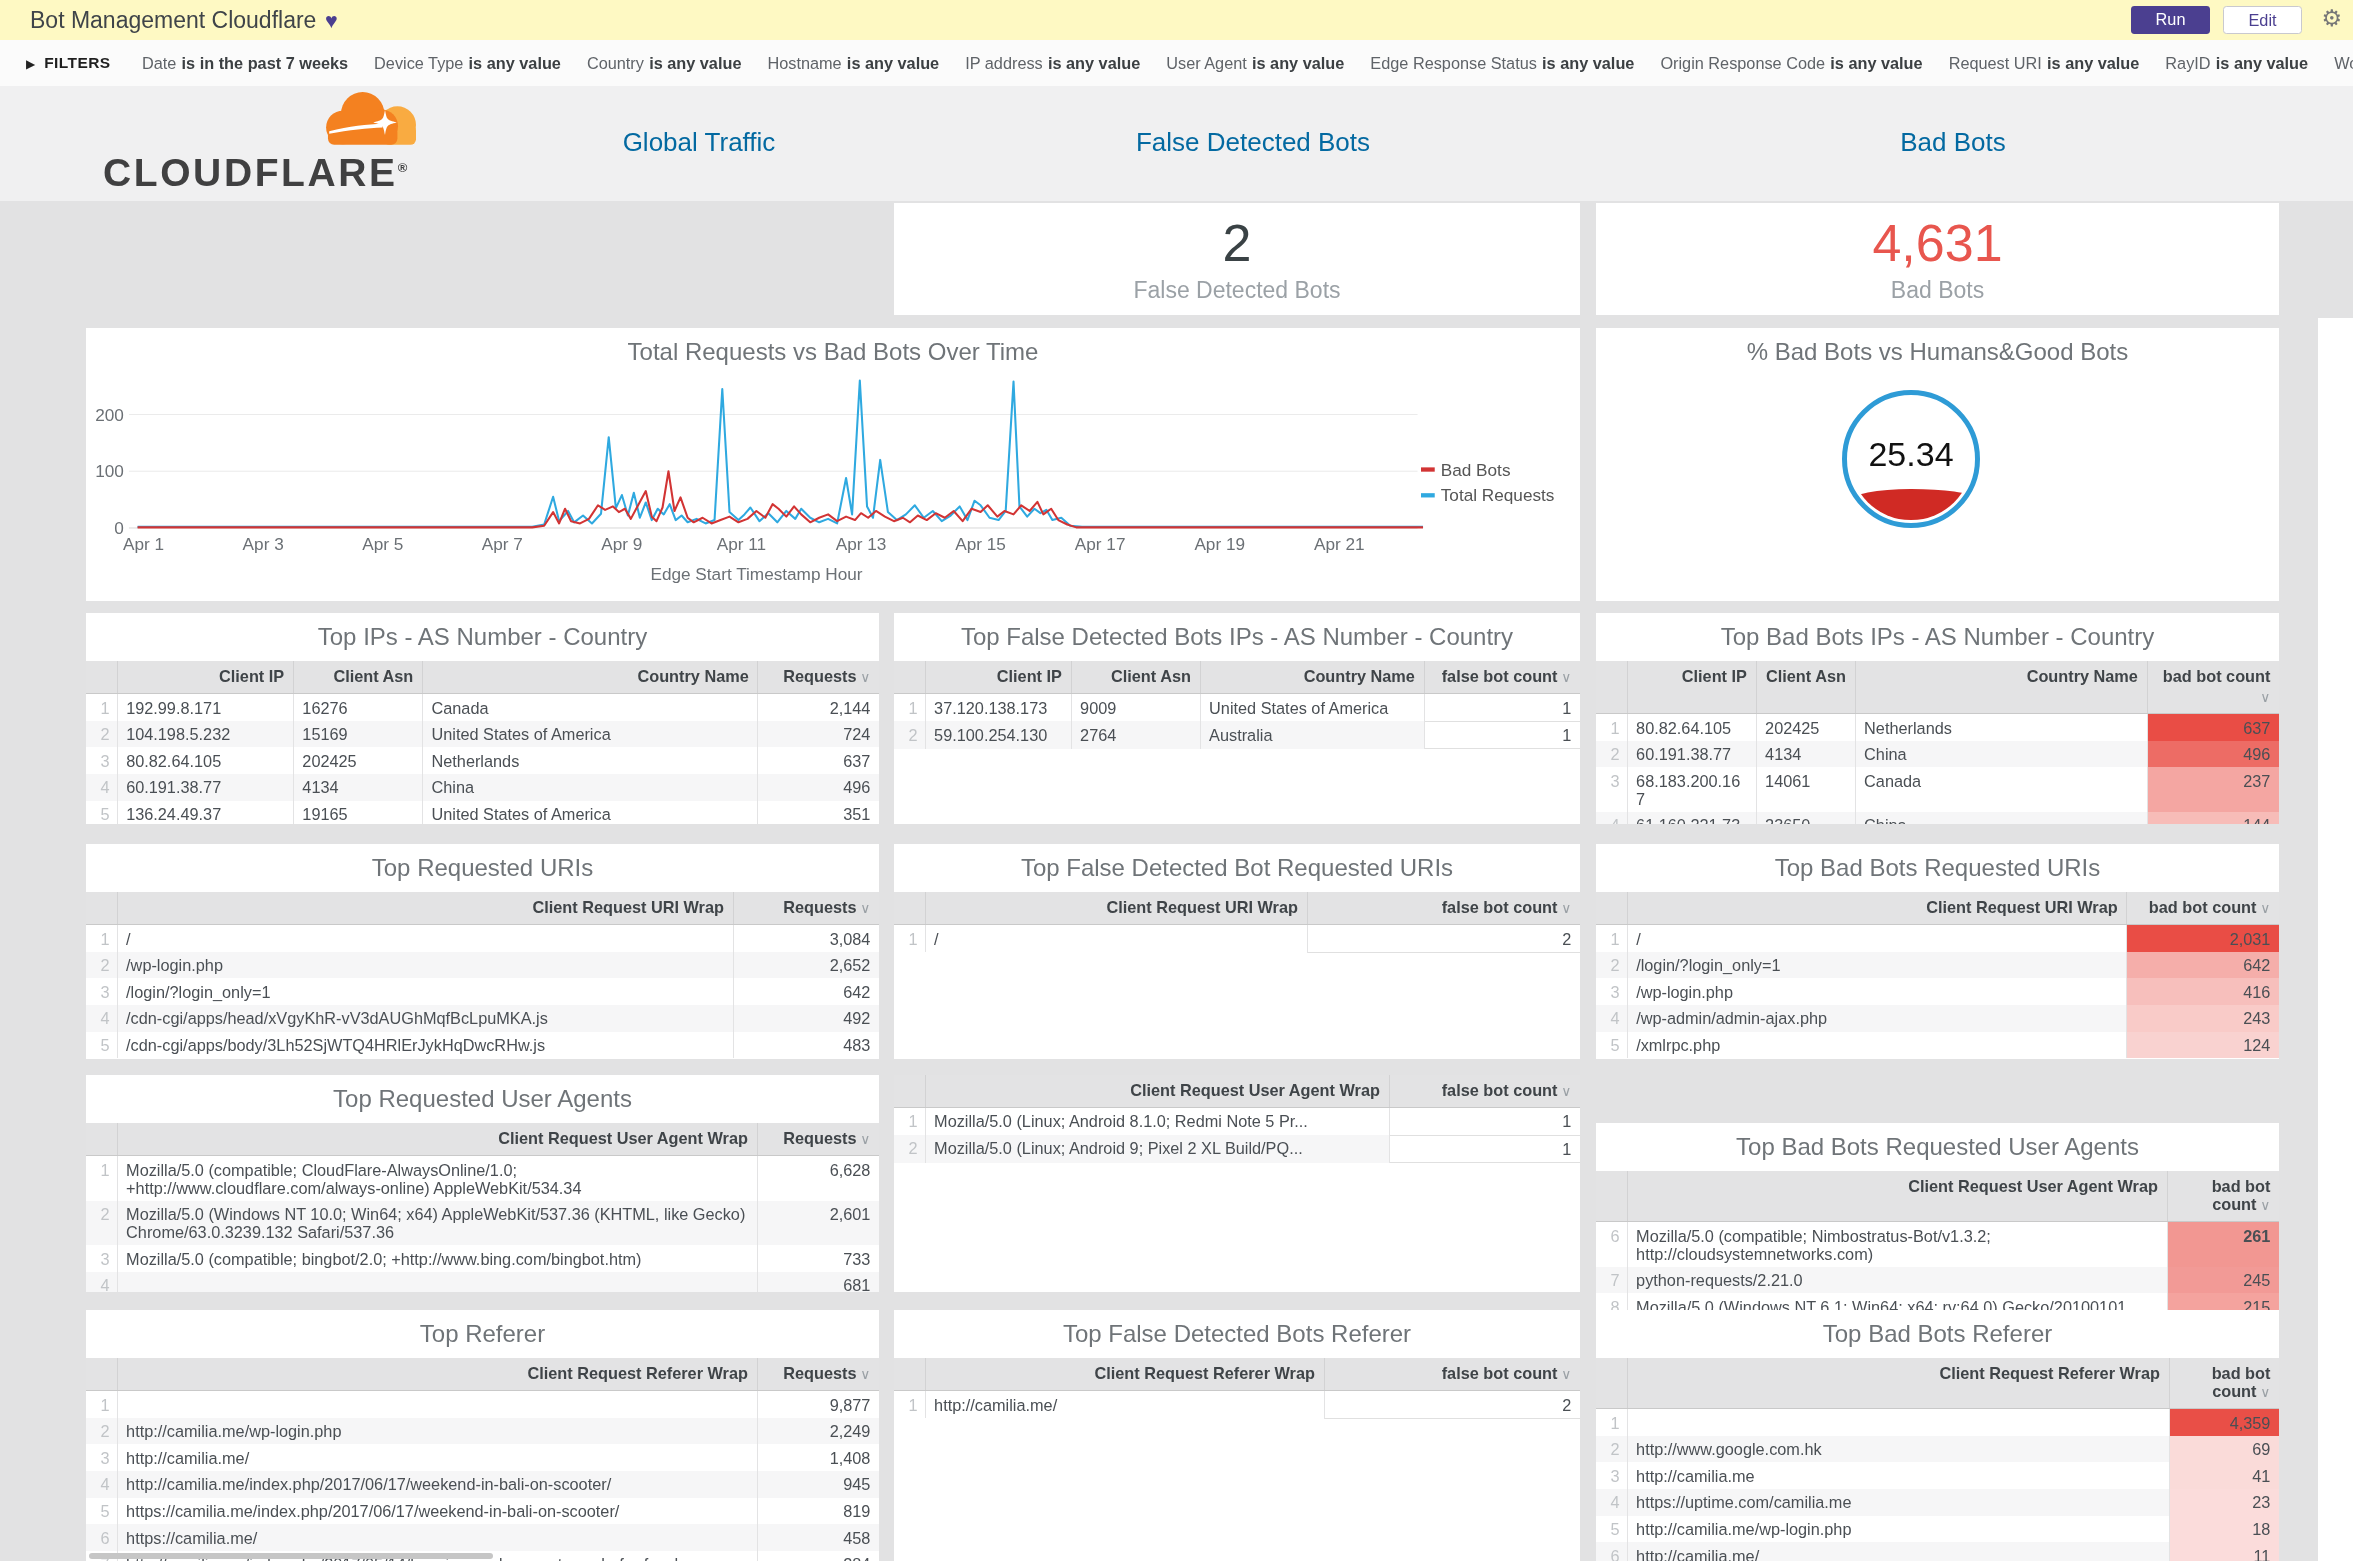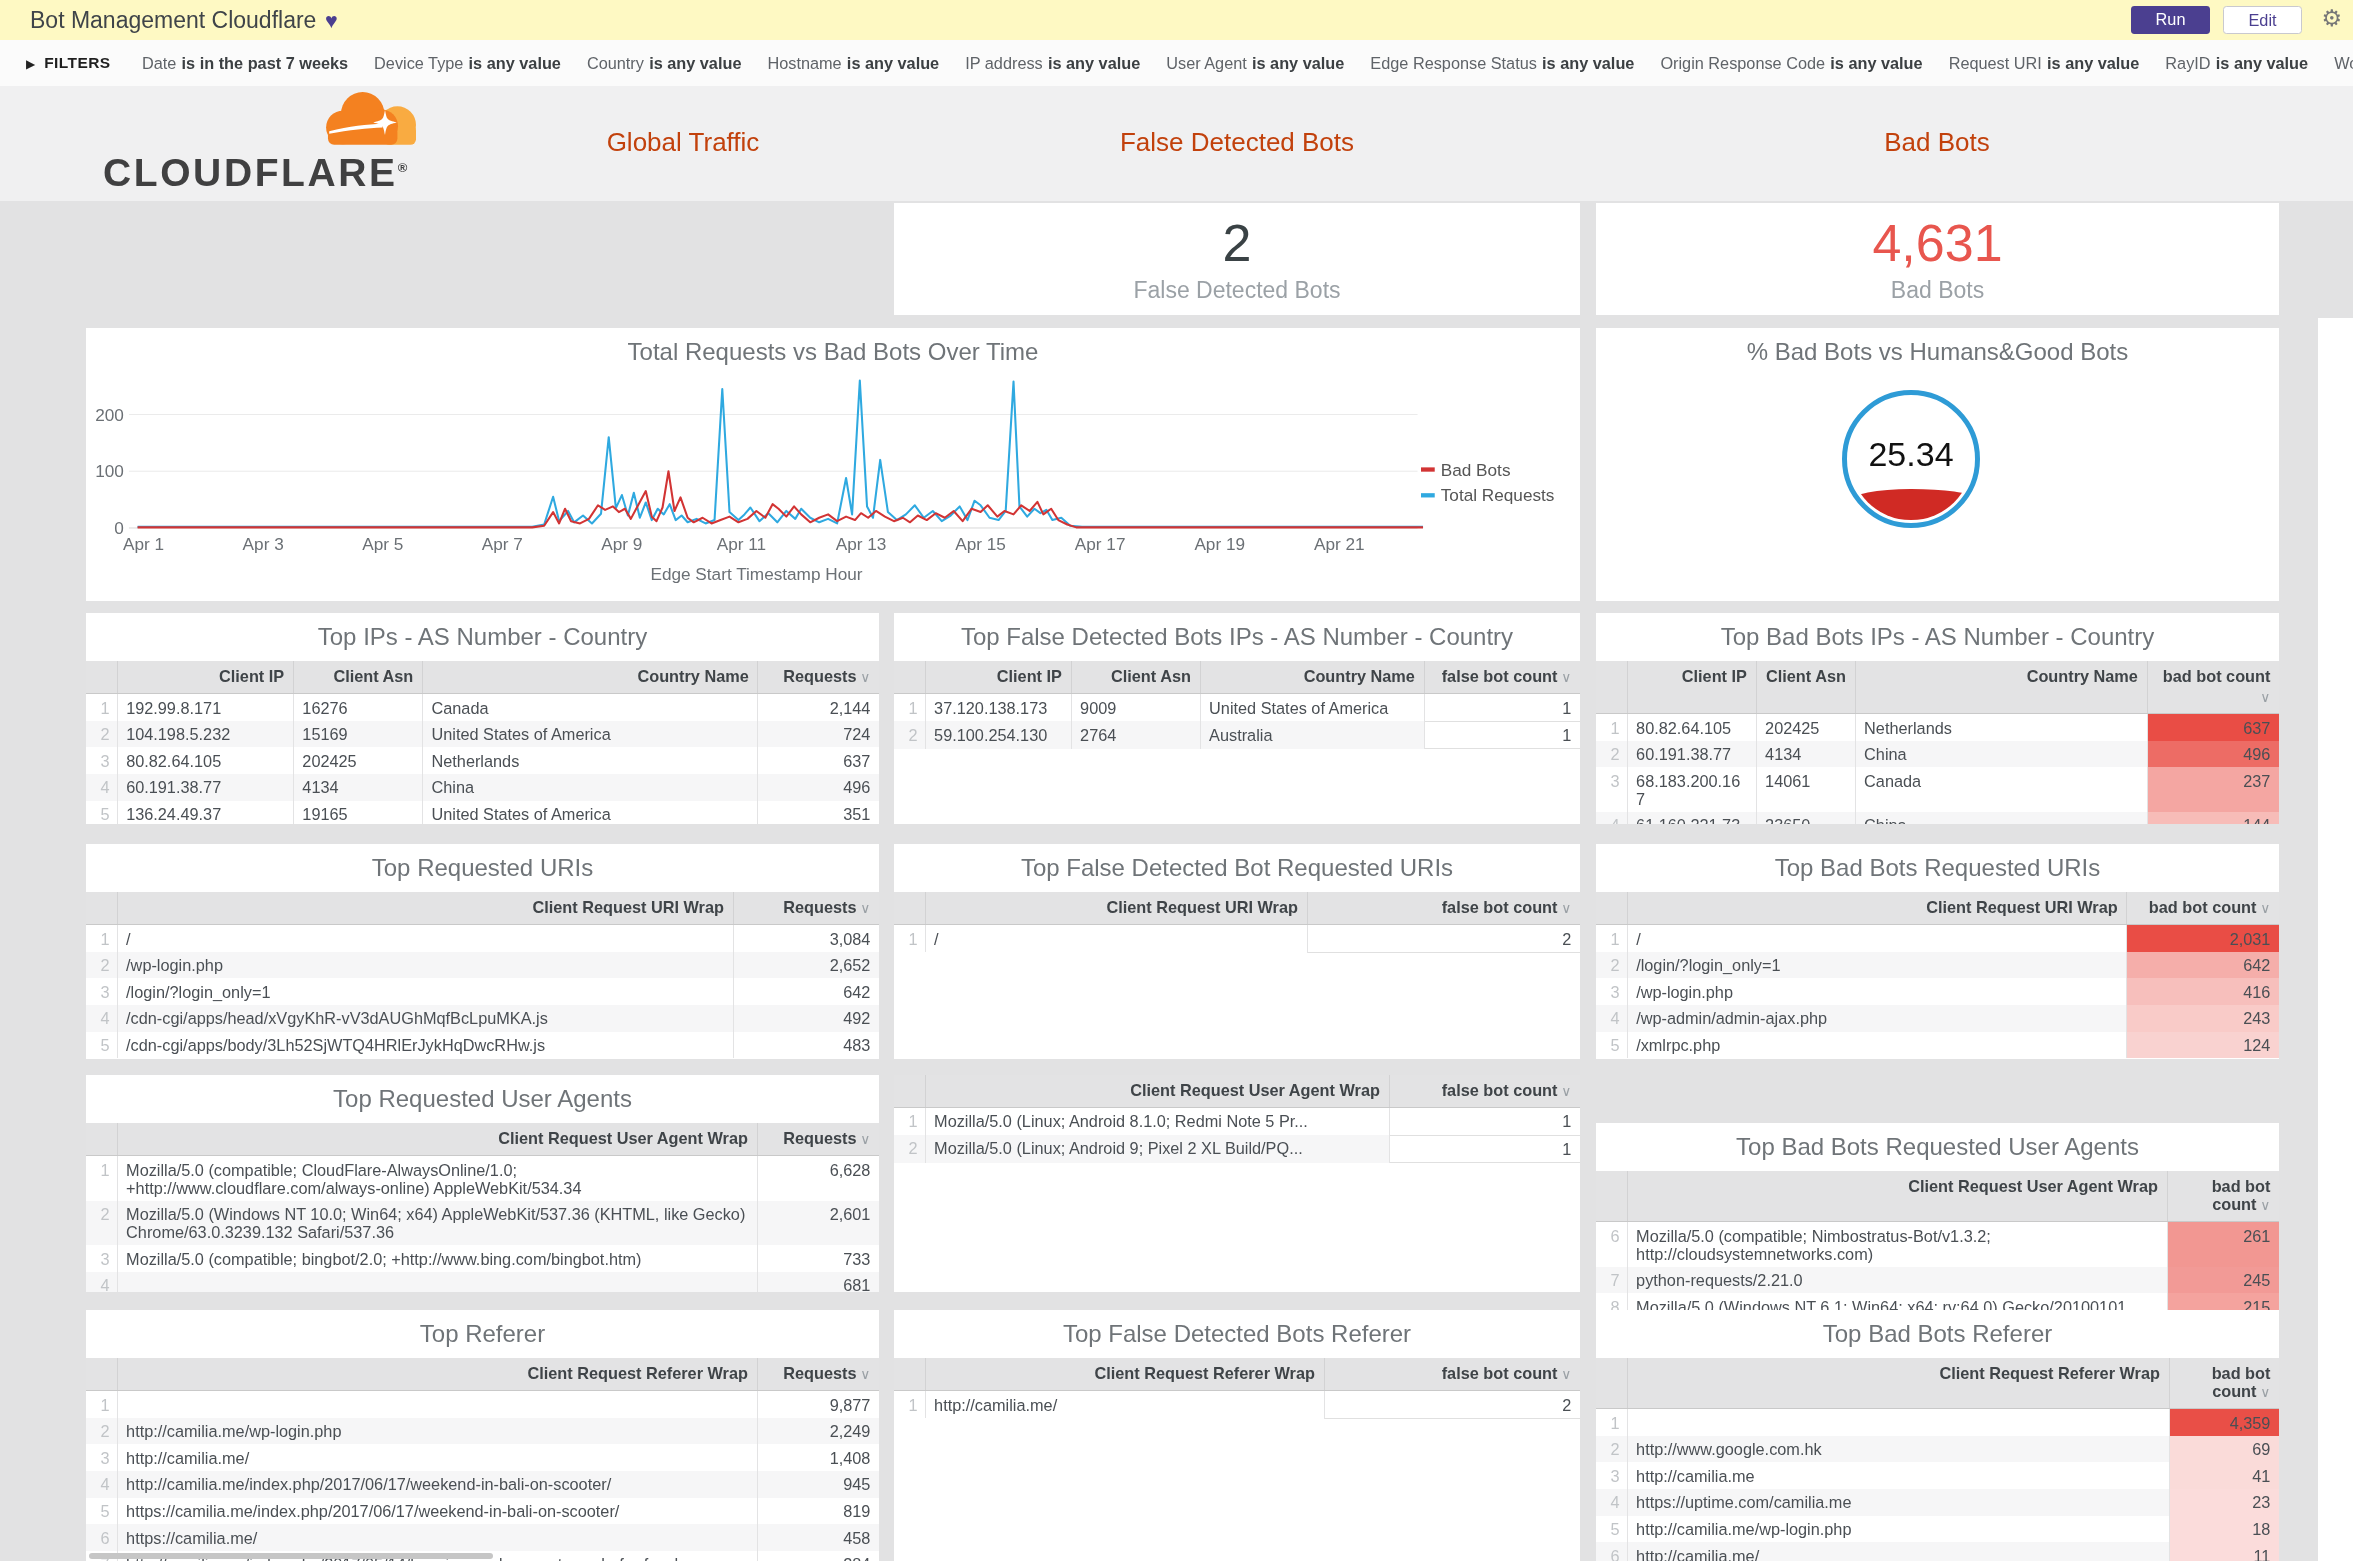--- a/index.html
+++ b/index.html
@@ -19,21 +19,21 @@
   #filters-toggle .tri{font-size:12px;margin-right:8.6px;color:#222;}
   #filter-items{position:absolute;left:142px;top:0;right:0;line-height:46px;font-size:16.3px;overflow:hidden;white-space:nowrap;}
   .filter-item{margin-right:26px;cursor:pointer;}
   .filter-item .f-field{color:#5f6368;}
   .filter-item .f-value{color:#3c4043;font-weight:bold;margin-left:5.2px;}
   
   #headerband{left:0;top:86px;width:2354px;height:115px;background:#f0f0f1;}
   #logo{position:absolute;left:103px;top:3.4px;width:352px;height:108px;}
   #logo-text{position:absolute;left:0;top:62px;font-size:39px;font-weight:bold;color:#404041;letter-spacing:2.6px;}
   #logo-text sup{font-size:13px;}
-  .section-title{position:absolute;top:41px;font-size:26px;color:#c2410c;transform:translateX(-50%);white-space:nowrap;}
+  .section-title{position:absolute;top:41px;font-size:26px;color:#0369a1;transform:translateX(-50%);white-space:nowrap;margin-left:16px;}
   
   .tile{position:absolute;background:#fff;overflow:hidden;}
   .tile-title{height:38px;padding-top:10.3px;box-sizing:content-box;font-size:24px;color:#6f7478;text-align:center;white-space:nowrap;}
   
   .kpi-num{margin-top:12px;text-align:center;font-size:52px;line-height:57px;color:#3a4245;}
   .kpi-num.red{color:#e8564e;}
   .kpi-label{text-align:center;font-size:23px;color:#9ba1a6;margin-top:5.2px;}
   
   table.grid{border-collapse:collapse;table-layout:fixed;width:100%;font-size:16.3px;}
   table.grid th{background:#e3e3e4;color:#3f4448;font-weight:bold;text-align:right;padding:6px 8.6px;line-height:18px;border-right:0.9px solid #d2d2d3;border-bottom:0.9px solid #c9c9c9;vertical-align:top;overflow:hidden;}
@@ -479,21 +479,21 @@
           <tr>
             <th class="idx"></th>
             <th>Client Request User Agent Wrap</th>
             <th>bad bot count<span class="caret"> ∨</span></th>
           </tr>
         </thead>
         <tbody>
           <tr>
             <td class="idx">6</td>
             <td>Mozilla/5.0 (compatible; Nimbostratus-Bot/v1.3.2; http://cloudsystemnetworks.com)</td>
-            <td class="num" style="background: rgba(231, 62, 53, 0.54);">261</td>
+            <td class="num" style="background: rgba(231, 62, 53, 0.54); font-weight: bold;">261</td>
           </tr>
           <tr>
             <td class="idx">7</td>
             <td>python-requests/2.21.0</td>
             <td class="num" style="background: rgba(231, 62, 53, 0.52);">245</td>
           </tr>
           <tr>
             <td class="idx">8</td>
             <td>Mozilla/5.0 (Windows NT 6.1; Win64; x64; rv:64.0) Gecko/20100101 Firefox/64.0</td>
             <td class="num" style="background: rgba(231, 62, 53, 0.48);">215</td>

